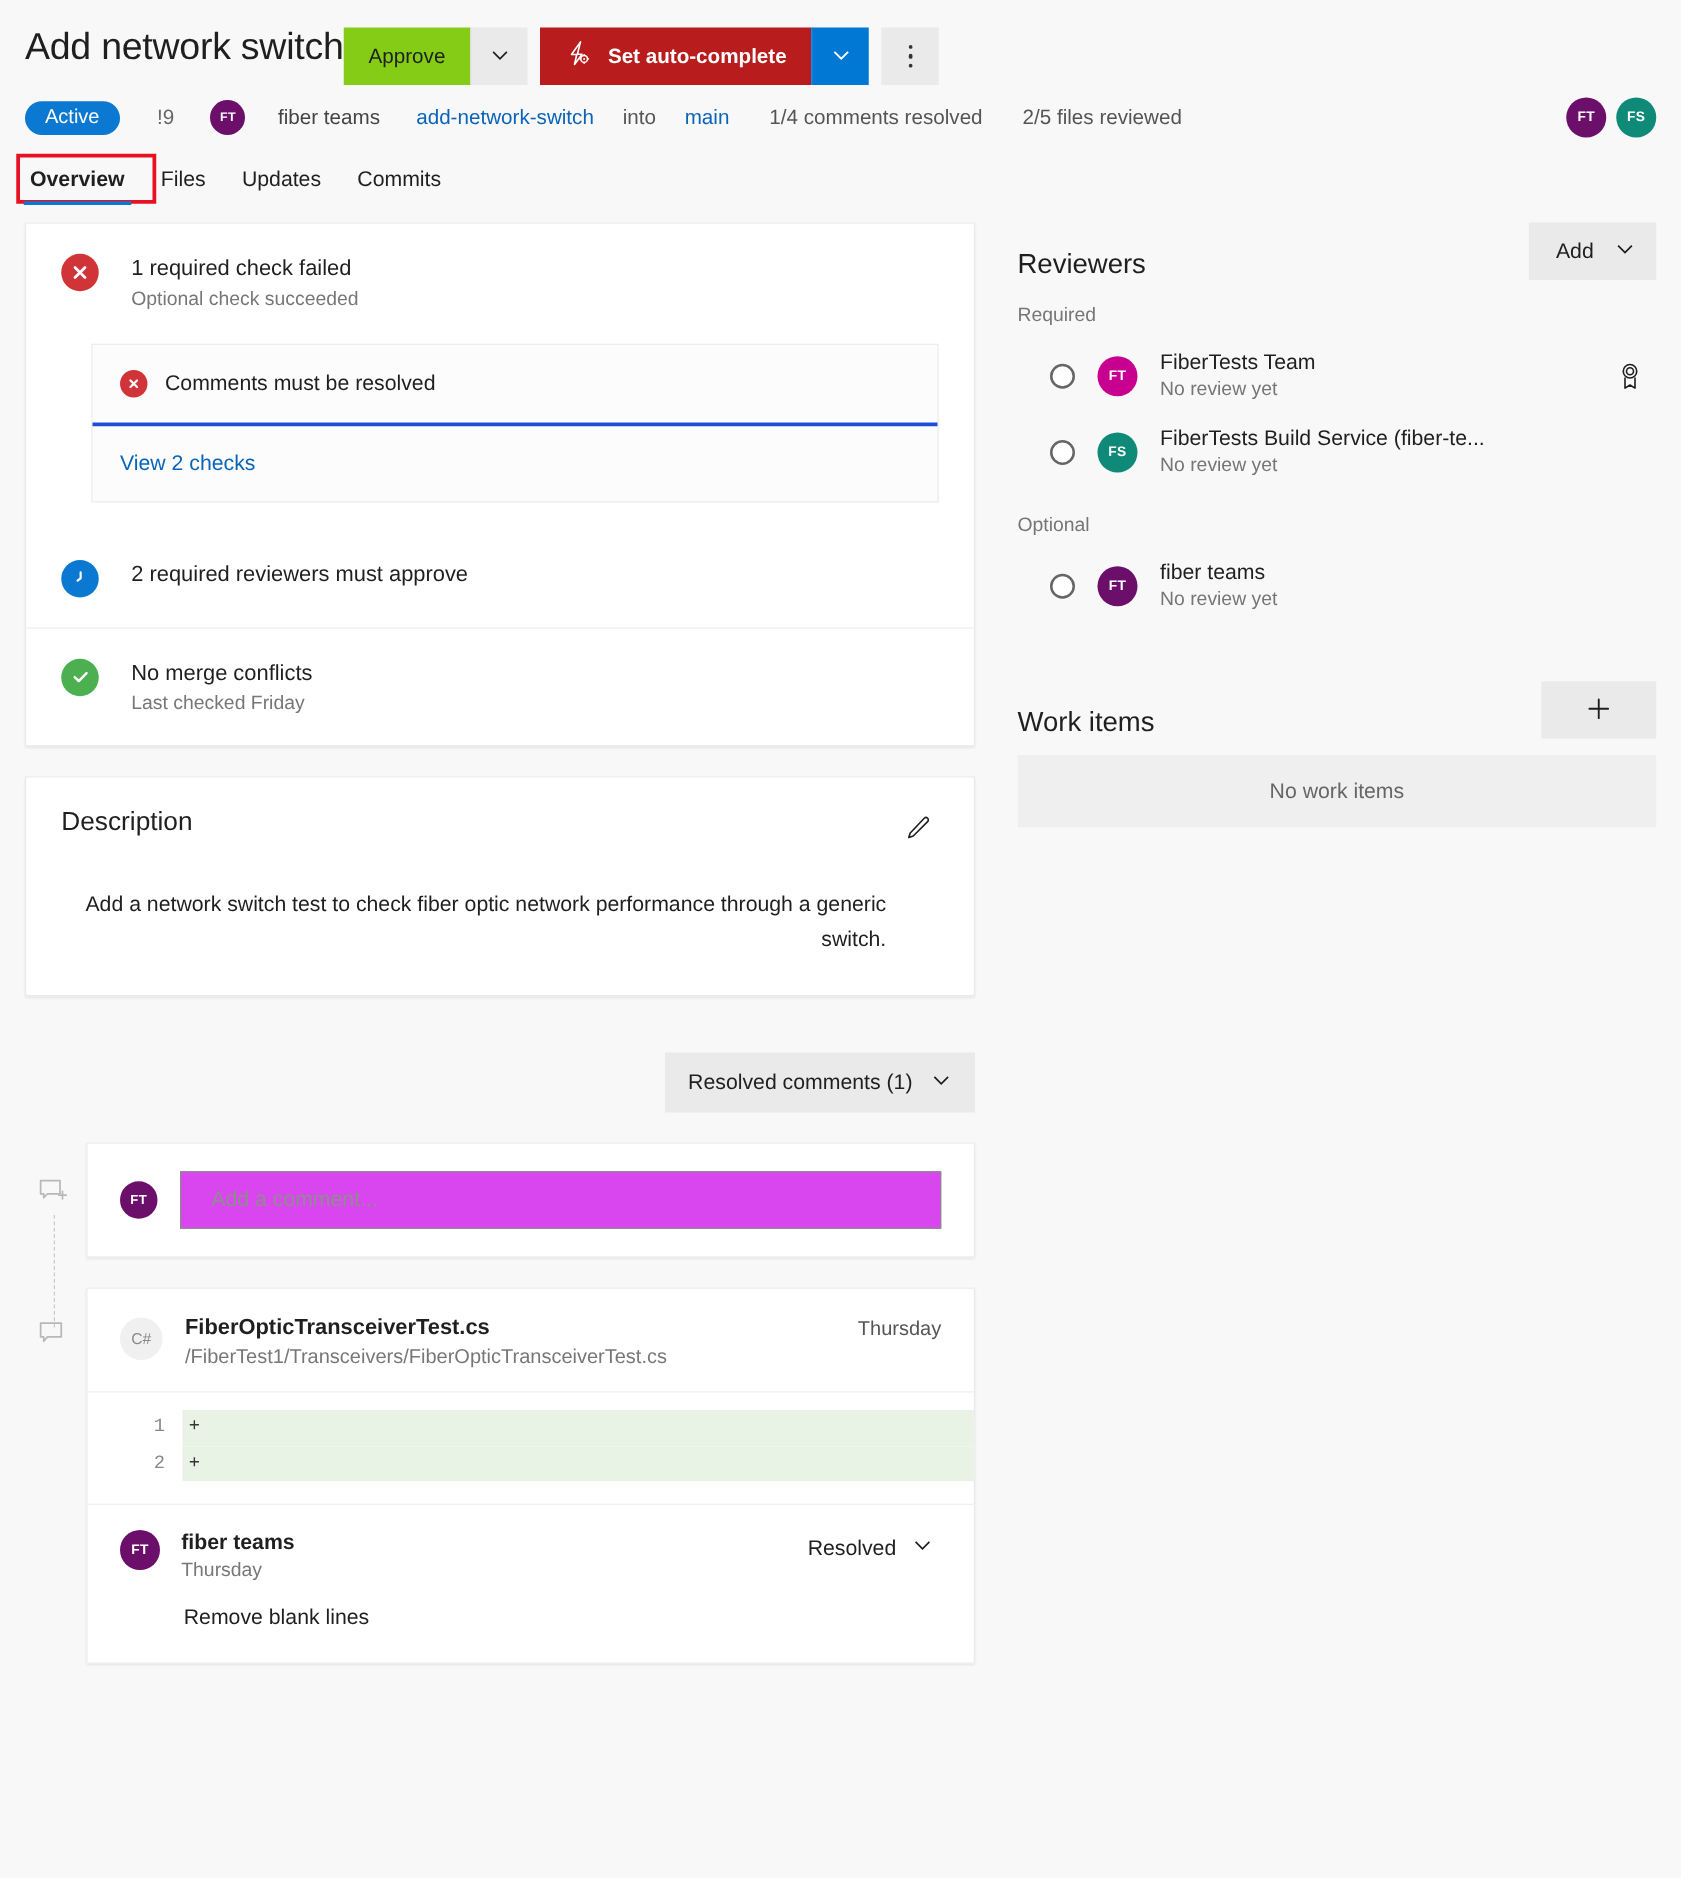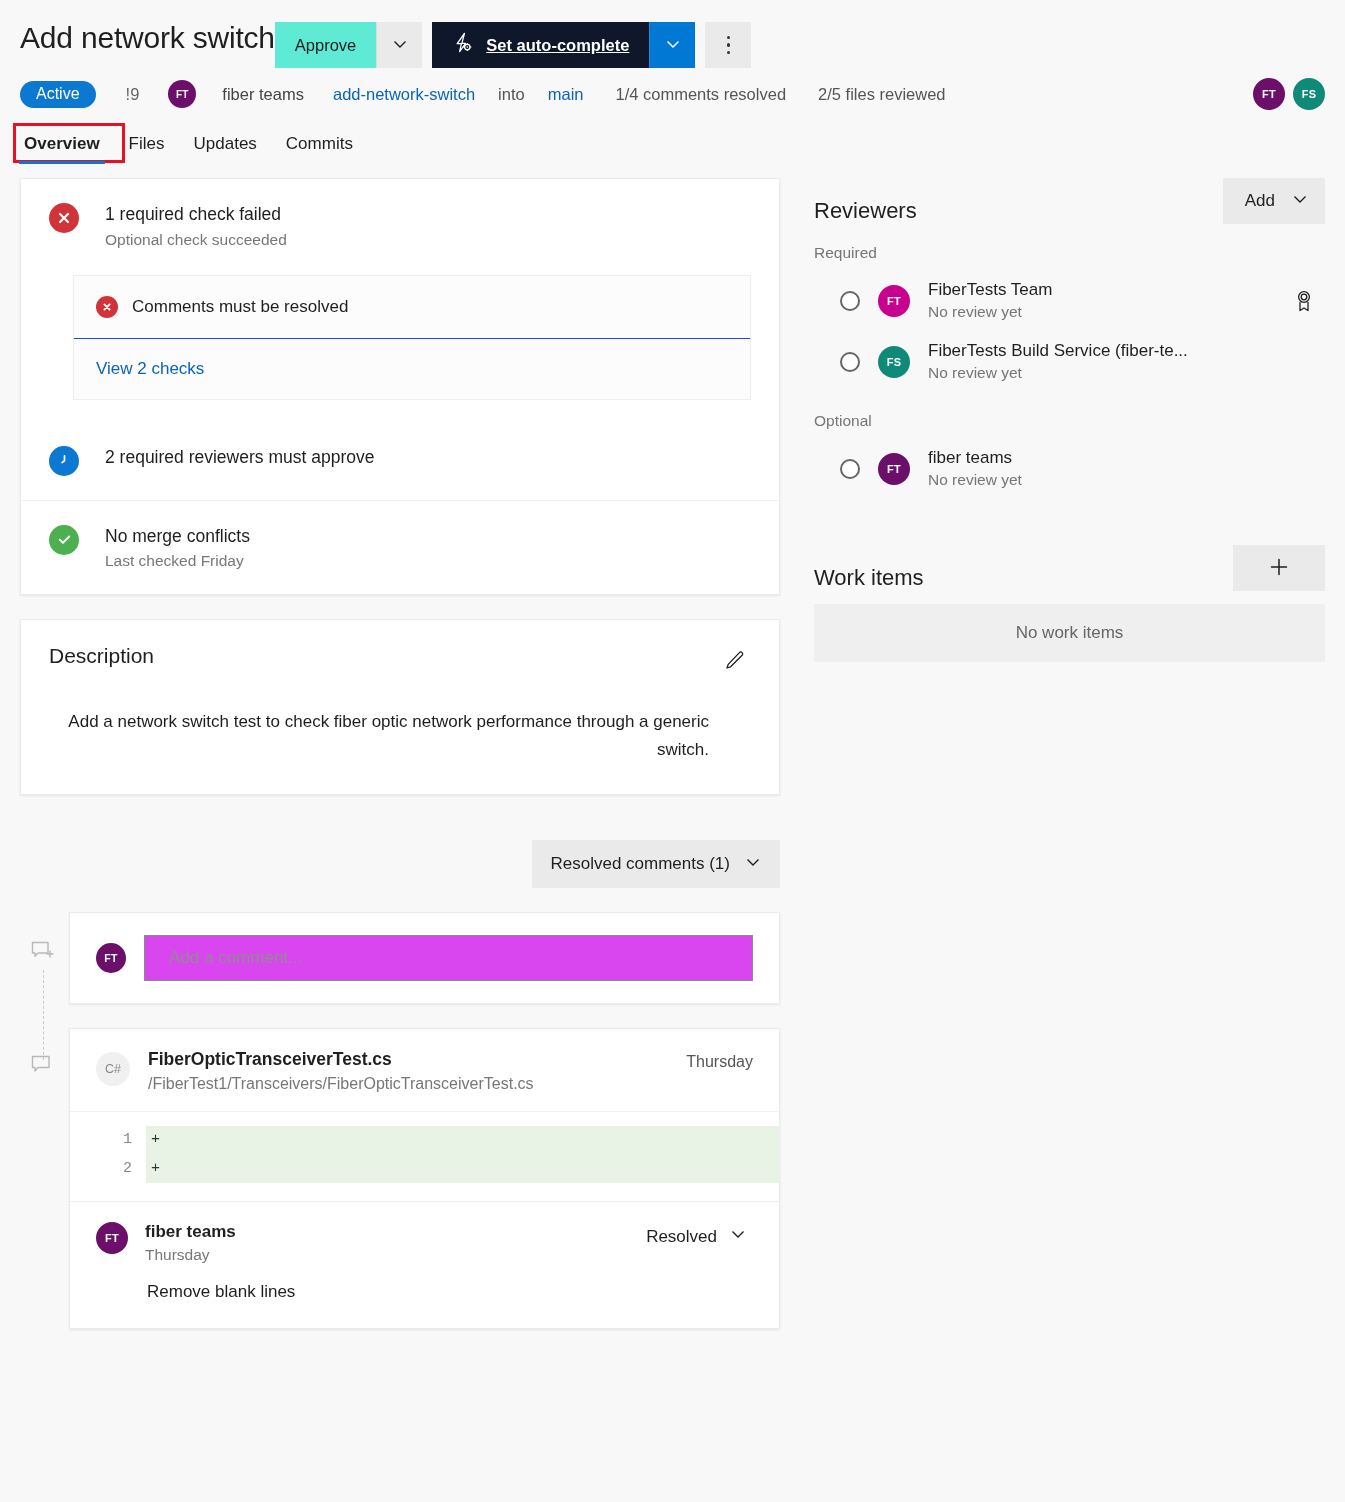--- a/index.html
+++ b/index.html
@@ -14,28 +14,28 @@
   }
 
   
   #header { position:relative; padding: 14px 18px 0 20px; }
   #title-row { display:flex; align-items:flex-start; justify-content:flex-start; }
   #page-title { font-size: 30px; font-weight: 400; line-height:1.2; letter-spacing:-0.2px; color:#1f1f1f; margin:6px 0 0 0; }
 
   .hdr-actions { display:flex; align-items:center; gap:10px; margin-top:8px; }
   .btn-split { display:flex; align-items:stretch; height:46px; }
   .btn-split .main {
-    background:#5eead4; color:#1f1f1f; border:none; padding:0 20px;
+    background:#84cc16; color:#1f1f1f; border:none; padding:0 20px;
     font-size:16.5px; font-family:inherit; display:flex; align-items:center; cursor:pointer;
   }
   .btn-split .caret {
     background:#eaeaea; border:none; width:46px; display:flex; align-items:center; justify-content:center;
     cursor:pointer; border-left:1px solid #dcdcdc;
   }
-  .btn-split.primary .main { background:#0f172a; color:#fff; gap:12px; font-weight:600;text-decoration:underline; }
+  .btn-split.primary .main { background:#b91c1c; color:#fff; gap:12px; font-weight:600; }
   .btn-split.primary .caret { background:#0078d4; border-left:1px solid #1b88de; }
   .btn-more {
     background:#eaeaea; border:none; width:46px; height:46px; display:flex;
     flex-direction:column; align-items:center; justify-content:center; gap:4px; cursor:pointer;
   }
   .btn-more .dot { width:3.5px; height:3.5px; border-radius:50%; background:#333; }
 
   
   #sub-row { display:flex; align-items:center; gap:16px; margin-top:10px; font-size:16.5px; }
   #status-badge {
@@ -84,21 +84,21 @@
   .icon-circle.fail { background:#d13438; }
   .icon-circle.ok { background:#4caf50; }
   .icon-circle.pending { background:#0b78d1; }
   .check-title { font-size:17.5px; color:#1f1f1f; line-height:1.35; }
   .check-sub { font-size:15.5px; color:#777; margin-top:4px; }
 
   #check-detail {
     margin: 2px 28px 22px 52px; border:1px solid #ededed; background:#fcfcfc;
   }
   #check-detail .d-row { padding:20px 22px; display:flex; align-items:center; gap:14px; }
-  #check-detail .d-row + .d-row { border-top:1px solid #1d4ed8; }
+  #check-detail .d-row + .d-row { border-top:3px solid #1d4ed8; }
   .icon-circle.sm { width:22px; height:22px; font-size:13px; }
   .d-text { font-size:17px; }
   .link { color:#0a64b8; cursor:pointer; font-size:17px; }
 
   
   #desc-card { margin-top:24px; padding: 24px 28px 30px; text-align: right; }
   #desc-head { display:flex; align-items:flex-start; justify-content:space-between; }
   #desc-title { font-size:21px; font-weight:400; }
   #desc-body { margin-top:30px; font-size:17px; line-height:1.65; color:#1f1f1f; max-width:660px; }
   .icon-btn { background:none; border:none; cursor:pointer; padding:4px; line-height:0; }

